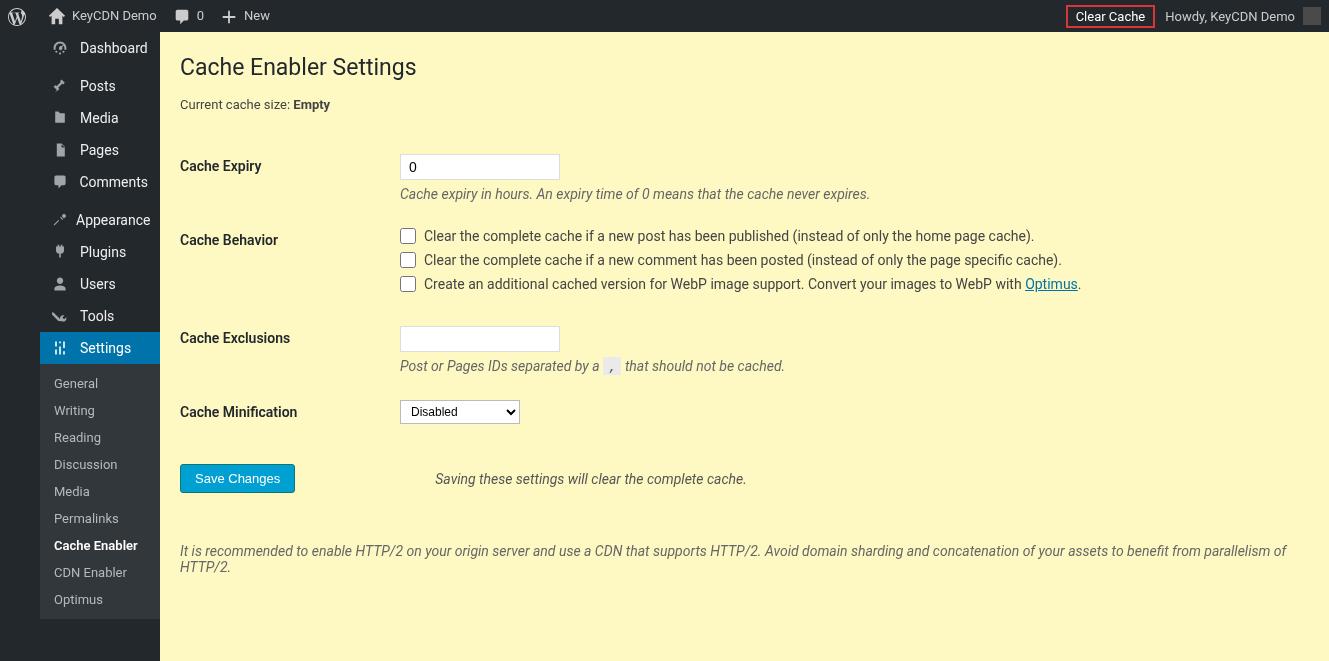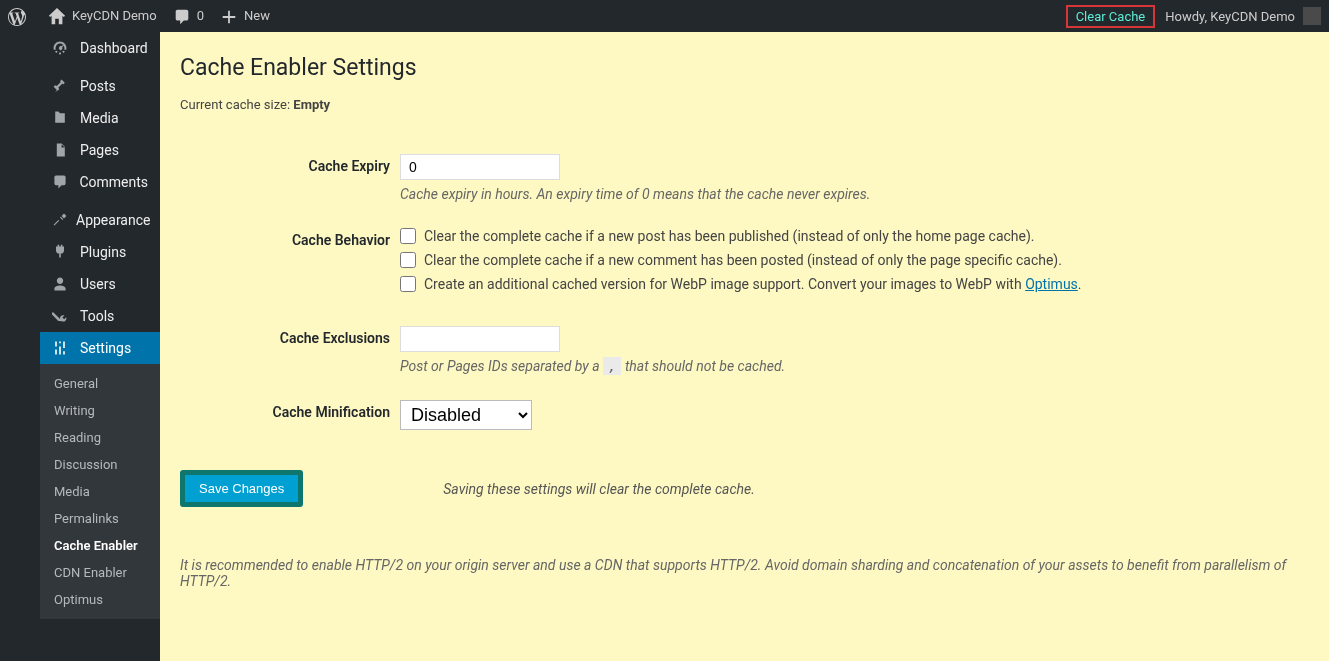--- a/index.html
+++ b/index.html
@@ -4,21 +4,21 @@
 <style>
 * { box-sizing: border-box; margin: 0; padding: 0; }
 body { font-family: -apple-system, BlinkMacSystemFont, "Segoe UI", Roboto, sans-serif; font-size: 13px; color: #444; background: #f1f1f1; width: 1329px; height: 661px; overflow: hidden; }
 
 
 .admin-bar { height: 32px; background: #23282d; color: #eee; display: flex; align-items: center; padding: 0 0; font-size: 13px; }
 .admin-bar-left { display: flex; align-items: center; }
 .admin-bar-item { display: flex; align-items: flex-start; padding: 0 8px; height: 32px; color: #ccc; cursor: pointer; margin-top: 16px; }
 .admin-bar-item .icon { margin-right: 6px; }
 .admin-bar-right { margin-left: auto; display: flex; align-items: center; padding-right: 8px; }
-.clear-cache-btn { border: 2px solid #d63638; padding: 2px 8px; color: #5eead4; margin-right: 10px; cursor: pointer; }
+.clear-cache-btn { border: 2px solid #d63638; padding: 2px 8px; color: #ffffff; margin-right: 10px; cursor: pointer; }
 .howdy { display: flex; align-items: center; color: #ccc; }
 .avatar { width: 18px; height: 18px; background: #4a4a4a; margin-left: 8px; }
 
 
 .wrap { display: flex; height: calc(661px - 32px); }
 .sidebar { width: 160px; background: #23282d; color: #ccc; overflow-y: auto; padding-left: 40px; }
 .sidebar-item { display: flex; align-items: center; padding: 8px 12px; color: #eee; font-size: 14px; cursor: pointer; }
 .sidebar-item .icon { width: 20px; margin-right: 8px; color: #a0a5aa; display: inline-flex; }
 .sidebar-item.current { background: #0073aa; color: #fff; position: relative; }
 .sidebar-item.current .icon { color: #fff; }
@@ -28,33 +28,33 @@
 .submenu-item { padding: 6px 12px 6px 14px; font-size: 13px; color: #b4b9be; cursor: pointer; }
 .submenu-item.active { color: #fff; font-weight: 600; }
 
 
 .content { flex: 1; padding: 10px 20px 20px 20px; overflow-y: auto; background: #fef9c3; }
 .content h1 { font-size: 23px; font-weight: 400; color: #23282d; margin: 12px 0 16px 0; }
 .cache-size { font-size: 13px; margin-bottom: 36px; }
 .cache-size .empty { font-weight: bold; }
 
 .form-table { width: 100%; border-collapse: collapse; }
-.form-table th { text-align: right; vertical-align: top; width: 220px; padding: 10px 10px 20px 0; font-weight: 600; color: #23282d; font-size: 14px; }
+.form-table th { text-align: left; vertical-align: top; width: 220px; padding: 10px 10px 20px 0; font-weight: 600; color: #23282d; font-size: 14px; }
 .form-table td { padding: 6px 10px 20px 0; vertical-align: top; }
 .form-table input[type="text"] { width: 160px; padding: 4px 8px; border: 1px solid #ddd; background: #fff; font-size: 14px; }
 .desc { font-style: italic; color: #666; margin-top: 6px; font-size: 14px; }
 .checkbox-row { display: flex; align-items: center; margin-bottom: 8px; }
 .checkbox-row input[type="checkbox"] { width: 16px; height: 16px; margin-right: 8px; border: 1px solid #b4b9be; background: #fff; }
 .checkbox-row label { font-size: 14px; color: #444; }
 .link { color: #0073aa; text-decoration: underline; cursor: pointer; }
-select { width: 132px; padding: 3px 6px; font-size: 18px; border: 1px solid #bbb; background: #fff; }
+select { width: 120px; padding: 3px 6px; font-size: 12px; border: 1px solid #bbb; background: #fff; }
 .code { background: #eaeaea; padding: 1px 5px; font-family: monospace; }
 
 .submit-row { display: flex; align-items: center; margin-top: 20px; }
-.button-primary { background: #00a0d2; border: 5px solid #0f766e; color: #fff; padding: 6px 14px; font-size: 13px; border-radius: 3px; cursor: pointer; font-weight: 400; }
+.button-primary { background: #00a0d2; border: 1px solid #0f766e; color: #fff; padding: 6px 14px; font-size: 13px; border-radius: 3px; cursor: pointer; font-weight: 400; }
 .save-desc { font-style: italic; color: #555; margin-left: 140px; font-size: 14px; }
 
 .footer-note { font-style: italic; color: #666; font-size: 14px; margin-top: 50px; }
 
 svg { width: 16px; height: 16px; fill: currentColor; }
 .admin-bar svg { width: 18px; height: 18px; }
 </style>
 </head>
 <body>
 

